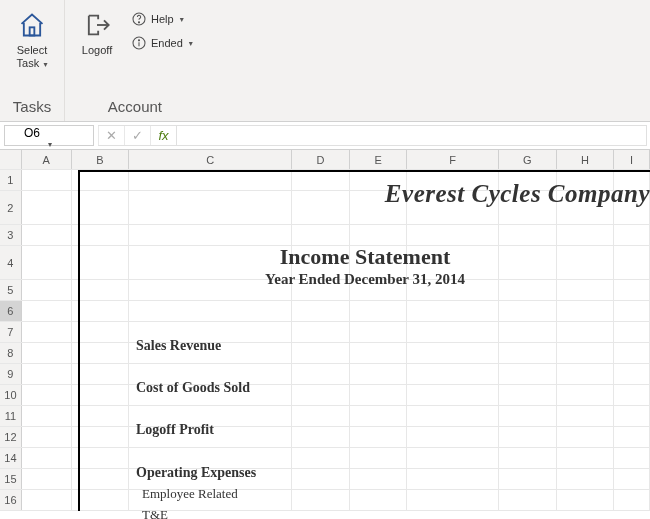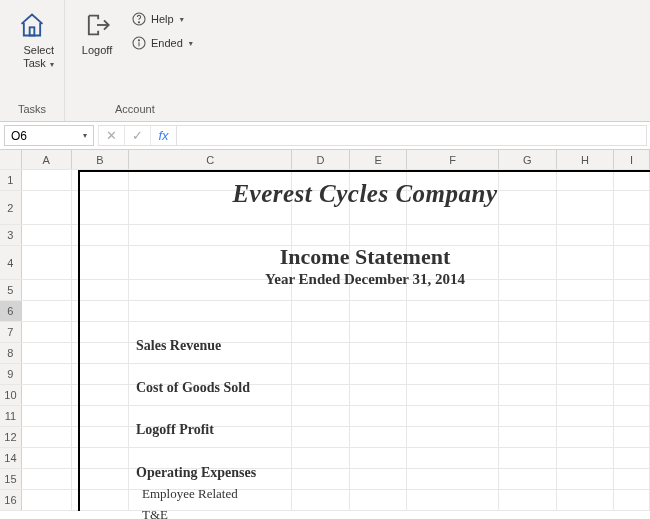--- a/index.html
+++ b/index.html
@@ -2,31 +2,31 @@
 <html><head>
 <meta charset="utf-8">
 <style>
 * { box-sizing: border-box; margin: 0; padding: 0; }
 body { font-family: "Segoe UI", Arial, sans-serif; font-size: 12px; background: #fff; width: 650px; height: 519px; overflow: hidden; color: #333; }
 
 
 .ribbon { background: #f3f2f1; border-bottom: 1px solid #d0d0d0; height: 122px; display: flex; }
 .ribbon-group { display: flex; flex-direction: column; padding: 4px 8px 2px 8px; border-right: 1px solid #e1dfdd; }
 .ribbon-group-items { display: flex; flex: 1; align-items: flex-start; gap: 6px; }
-.ribbon-group-label { text-align: center; font-size: 11px; color: #555; padding: 2px 0 4px 0; }
+.ribbon-group-label { text-align: center; font-size: 15px; color: #555; padding: 2px 0 4px 0; }
 .big-btn { display: flex; flex-direction: column; align-items: center; justify-content: flex-start; width: 48px; height: 78px; padding: 4px 2px; cursor: pointer; }
 .big-btn .icon-slot { height: 34px; display: flex; align-items: center; justify-content: center; }
-.big-btn .lbl { font-size: 11px; text-align: right; line-height: 13px; margin-top: 2px; }
+.big-btn .lbl { font-size: 11px; text-align: center; line-height: 13px; margin-top: 2px; }
 .mini-col { display: flex; flex-direction: column; gap: 2px; padding-top: 4px; }
 .mini-btn { display: flex; align-items: center; gap: 4px; padding: 2px 4px; cursor: pointer; height: 22px; font-size: 11px; }
 .drop-arrow { font-size: 8px; margin-left: 2px; color: #555; }
 
 
 .formula-row { background: #fff; border-bottom: 1px solid #d0d0d0; height: 28px; display: flex; align-items: stretch; }
-.name-box { width: 90px; border: 1px solid #cfcfcf; margin: 3px 4px; display: flex; align-items: center; padding: 0 6px; background: #fff; justify-content: space-between; }
+.name-box { width: 90px; border: 1px solid #cfcfcf; margin: 3px 4px; display: flex; align-items: center; padding: 0 6px; background: #fff; justify-content: space-between; flex-direction: column; }
 .name-box input { border: none; outline: none; width: 50px; font-size: 12px; }
 .fb-btns { display: flex; align-items: center; border: 1px solid #e0e0e0; border-left:none; margin: 3px 0; }
 .fb-btn { width: 26px; height: 100%; display: flex; align-items: center; justify-content: center; color: #aaa; border-left: 1px solid #e8e8e8; font-size: 13px; cursor: pointer; }
 .fb-input { flex: 1; border: 1px solid #e0e0e0; border-left: none; margin: 3px 3px 3px 0; padding: 0 6px; }
 .fb-input input { border: none; outline: none; width: 100%; height: 100%; font-size: 12px; }
 
 
 .grid-area { position: relative; background: #fff; }
 .row { display: flex; height: 21px; border-bottom: 1px solid #e7e7e7; }
 .row.header { background: #f3f2f1; height: 20px; }
@@ -34,21 +34,21 @@
 .corner { width: 22px; border-right: 1px solid #d0d0d0; background: #f3f2f1; }
 .col-h { background: #f3f2f1; border-right: 1px solid #d0d0d0; text-align: center; font-size: 11px; color: #555; display:flex; align-items:center; justify-content:center; }
 .row-h { width: 22px; background: #f3f2f1; border-right: 1px solid #d0d0d0; text-align: center; font-size: 11px; color: #555; display:flex; align-items:center; justify-content:center; }
 .row-h.selected { background: #d4d4d4; }
 .cell { border-right: 1px solid #e7e7e7; display:flex; align-items:center; padding: 0 4px; overflow: visible; white-space: nowrap; }
 .wA { width: 50px; } .wB { width: 58px; } .wC { width: 164px; } .wD { width: 58px; }
 .wE { width: 58px; } .wF { width: 92px; } .wG { width: 58px; } .wH { width: 58px; } .wI { width: 36px; }
 
 
 .doc { position: absolute; left: 78px; top: 20px; right: 0; bottom: 0; border-top: 2.5px solid #000; border-left: 2.5px solid #000; pointer-events: none; }
-.doc-title { font-family: Georgia, "Times New Roman", serif; font-weight: bold; font-style: italic; letter-spacing: 0.5px; font-size: 25px; text-align: center; position: absolute; top: 8px; left: 0; right: 0; white-space: nowrap; }
+.doc-title { font-family: Georgia, "Times New Roman", serif; font-weight: bold; font-style: italic; letter-spacing: 0.5px; font-size: 25px; text-align: right; position: absolute; top: 8px; left: 0; right: 0; white-space: nowrap; }
 .doc-sub { font-family: Georgia, "Times New Roman", serif; font-weight: bold; font-size: 22px; text-align: center; position: absolute; top: 72px; left: 0; right: 0; }
 .doc-period { font-family: Georgia, "Times New Roman", serif; font-weight: bold; font-size: 15px; text-align: center; position: absolute; top: 99px; left: 0; right: 0; }
 
 .ln { font-family: Georgia, "Times New Roman", serif; position: absolute; left: 56px; font-size: 14px; }
 .ln.bold { font-weight: bold; }
 .ln.indent { left: 62px; font-size: 13px; }
 
 svg { display: block; }
 </style>
 </head>
@@ -110,21 +110,21 @@
 </div>
 
 <div class="formula-row">
   <div class="name-box">
     <input value="O6" style="">
     <span class="drop-arrow">▾</span>
   </div>
   <div class="fb-btns">
     <div class="fb-btn">✕</div>
     <div class="fb-btn">✓</div>
-    <div class="fb-btn" style="font-style:italic;color:#3b82f6;">fx</div>
+    <div class="fb-btn" style="font-style:italic;color:#4d7c0f;">fx</div>
   </div>
   <div class="fb-input">
     <input value="" style="">
   </div>
 </div>
 
 <div class="grid-area" id="grid">
     <div class="row header">
       <div class="corner"></div>
       <div class="col-h wA">A</div>

